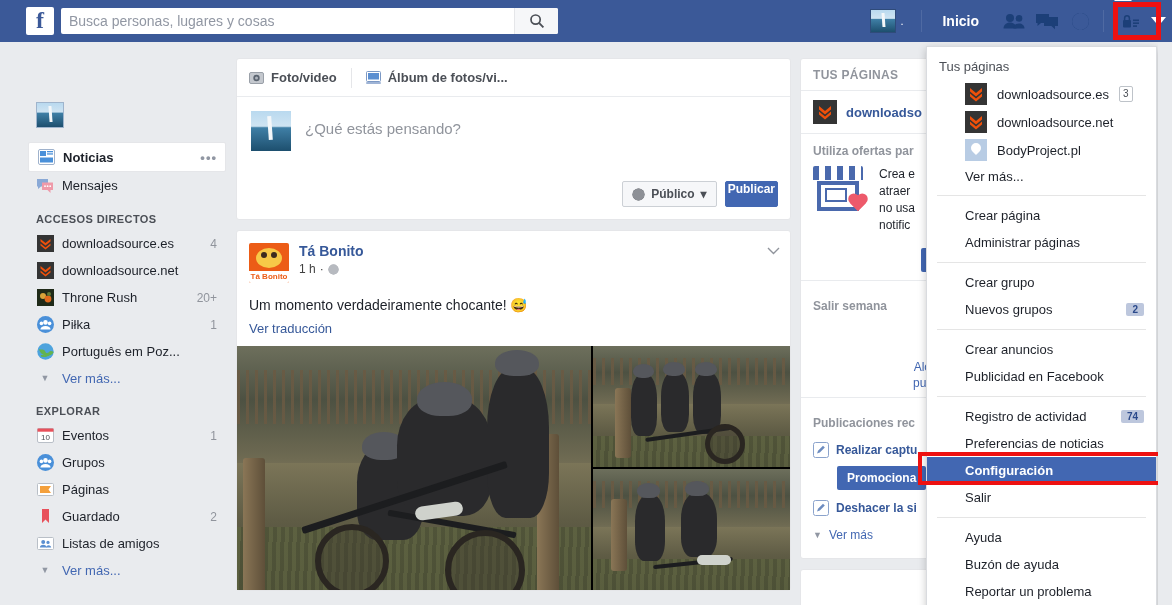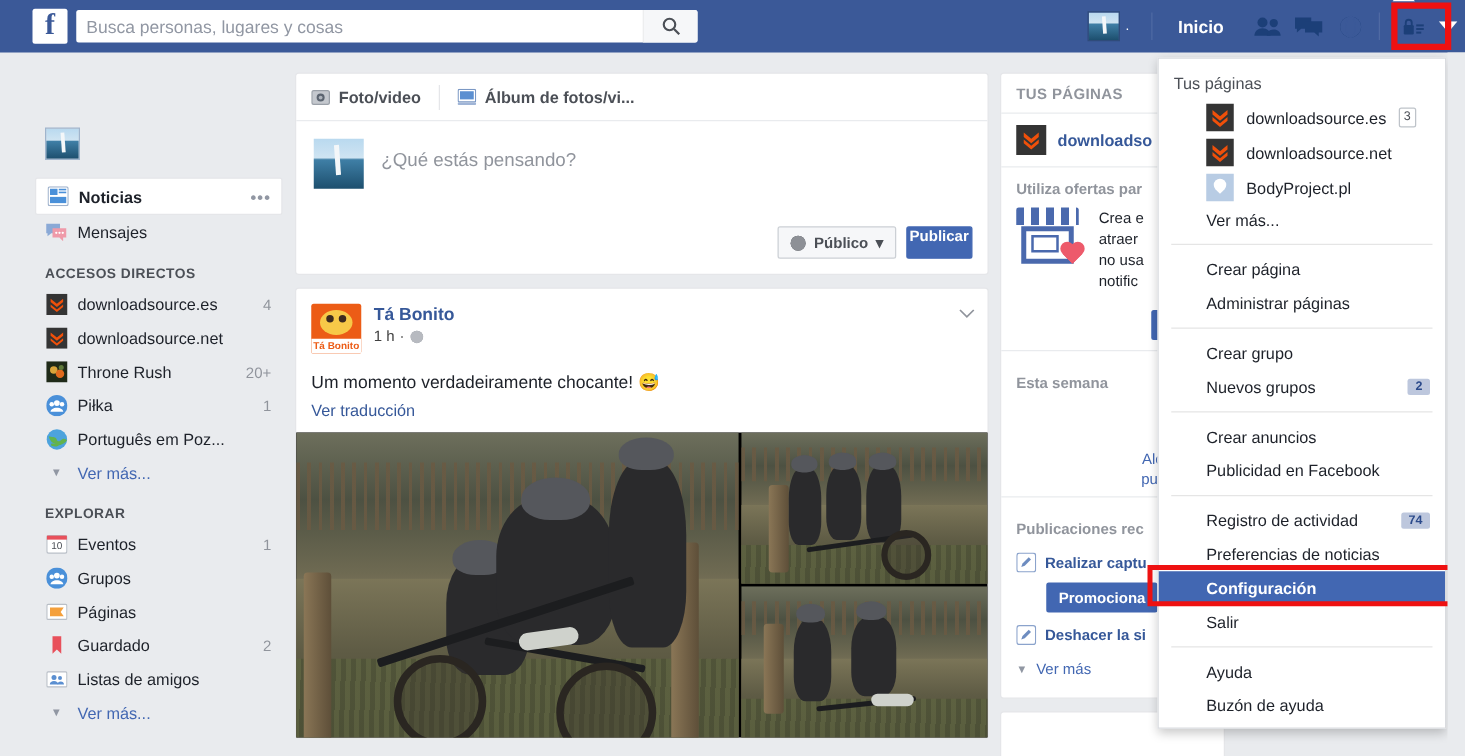--- a/index.html
+++ b/index.html
@@ -765,21 +765,21 @@
         <div class="rc-offer-text">
           <div>Crea е</div>
           <div>atraer</div>
           <div>no usa</div>
           <div>notific</div>
         </div>
       </div>
       <div class="rc-cta">Emp</div>
 
       <div class="rc-week">
-        <div class="rc-sub">Esta semana</div>
+        <div class="rc-sub">Salir semana</div>
         <div class="rc-chartlbl">
           <div>Alcance de</div>
           <div>publicación</div>
         </div>
       </div>
 
       <div class="rc-recent">
         <div class="rc-sub" style="padding-left:0">Publicaciones rec</div>
         <div class="rc-row">
           <svg width="16" height="16" viewBox="0 0 16 16">
@@ -883,18 +883,21 @@
     </div>
 
     <div class="dd-sep"></div>
 
     <div class="dd-item">
       <span>Ayuda</span>
     </div>
     <div class="dd-item">
       <span>Buzón de ayuda</span>
     </div>
+    <div class="dd-item">
+      <span>Reportar un problema</span>
+    </div>
   </div>
 
   <div class="dd-highlight"></div>
   <div class="right-strip"></div>
 
 </div>
 
 </body></html>

